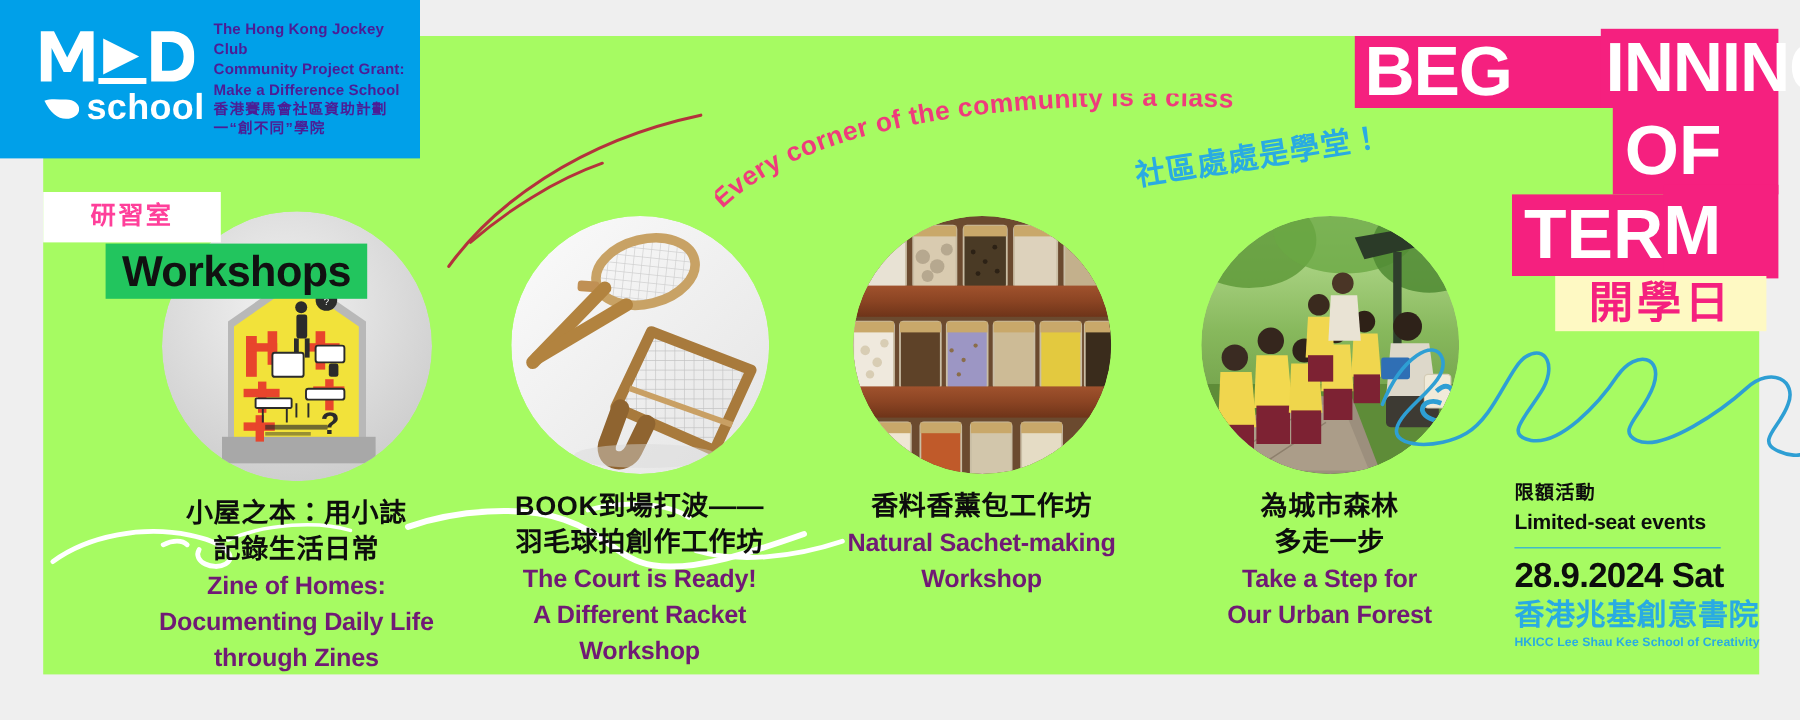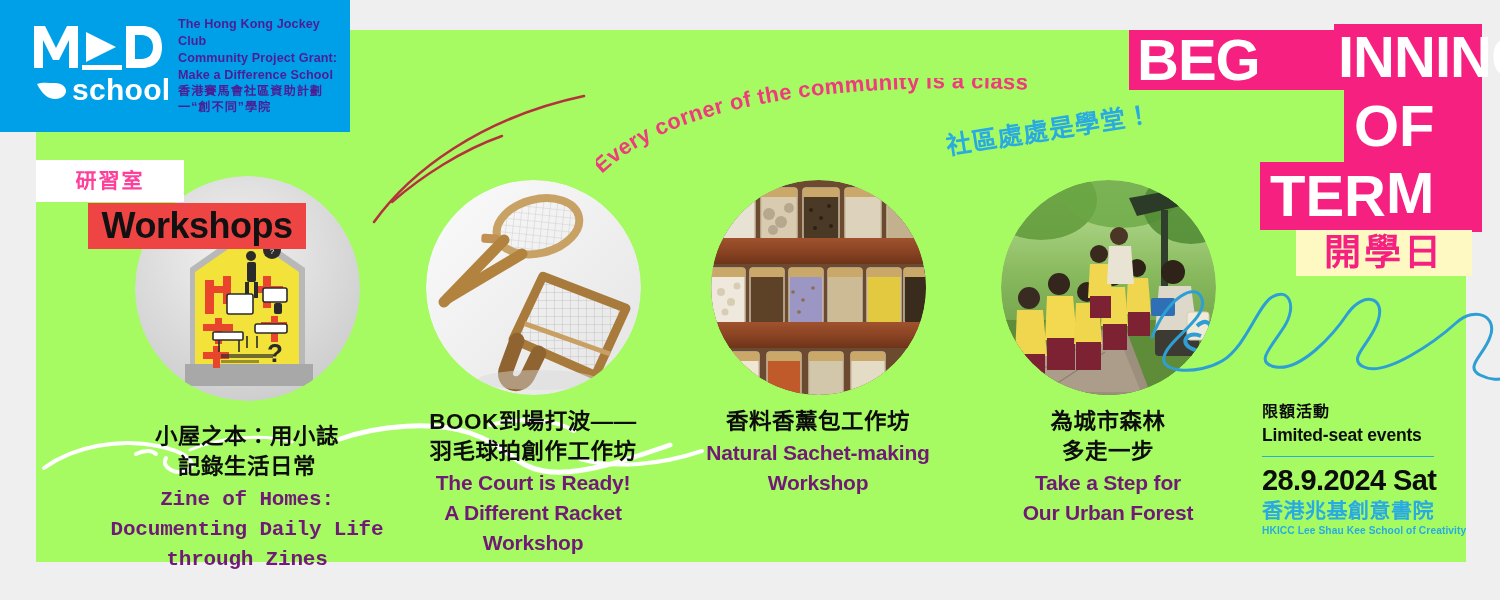--- a/index.html
+++ b/index.html
@@ -167,21 +167,21 @@
     letter-spacing: 2px;
     line-height: 42px;
     text-align: center;
     white-space: nowrap;
     z-index: 20;
   }
   .wslabel-en {
     position: absolute;
     left: 88px; top: 203px;
     width: 218px; height: 46px;
-    background: #ef4444;
+    background: #22c55e;
     color: #111111;
     font-size: 36px;
     font-weight: 700;
     letter-spacing: -0.5px;
     line-height: 46px;
     text-align: center;
     white-space: nowrap;
     z-index: 20;
   }
 
@@ -261,21 +261,21 @@
   .ws1 { left: 62px;  top: 176px; width: 370px; }
   .ws2 { left: 368px; top: 180px; width: 330px; }
   .ws3 { left: 668px; top: 180px; width: 300px; }
   .ws4 { left: 958px; top: 180px; width: 300px; }
 
   .ws1 .ws-photo { width: 225px; height: 225px; }
   .ws2 .ws-photo { width: 215px; height: 215px; }
   .ws3 .ws-photo { width: 215px; height: 215px; }
   .ws4 .ws-photo { width: 215px; height: 215px; }
 
-  .ws1 .ws-title { margin-top: 23px; font-family: Liberation Mono, monospace; }
+  .ws1 .ws-title { margin-top: 12px; }
   .ws2 .ws-title { margin-top: 12px; }
   .ws3 .ws-title { margin-top: 12px; text-align: center; }
   .ws4 .ws-title { margin-top: 12px; }
 
   
   .info {
     position: absolute;
     left: 1262px;
     top: 402px;
     width: 200px;
@@ -309,21 +309,21 @@
   .info-date {
     color: #0d0d0d;
     font-size: 29px;
     font-weight: 700;
     letter-spacing: -0.6px;
     line-height: 1.12;
     white-space: nowrap;
   }
   .info-venue-zh {
     color: #29abe2;
-    font-size: 21px;
+    font-size: 25px;
     font-weight: 700;
     letter-spacing: 0.5px;
     line-height: 1.18;
     margin-top: 2px;
     white-space: nowrap;
   }
   .info-venue-en {
     color: #29abe2;
     font-size: 10.2px;
     font-weight: 700;

